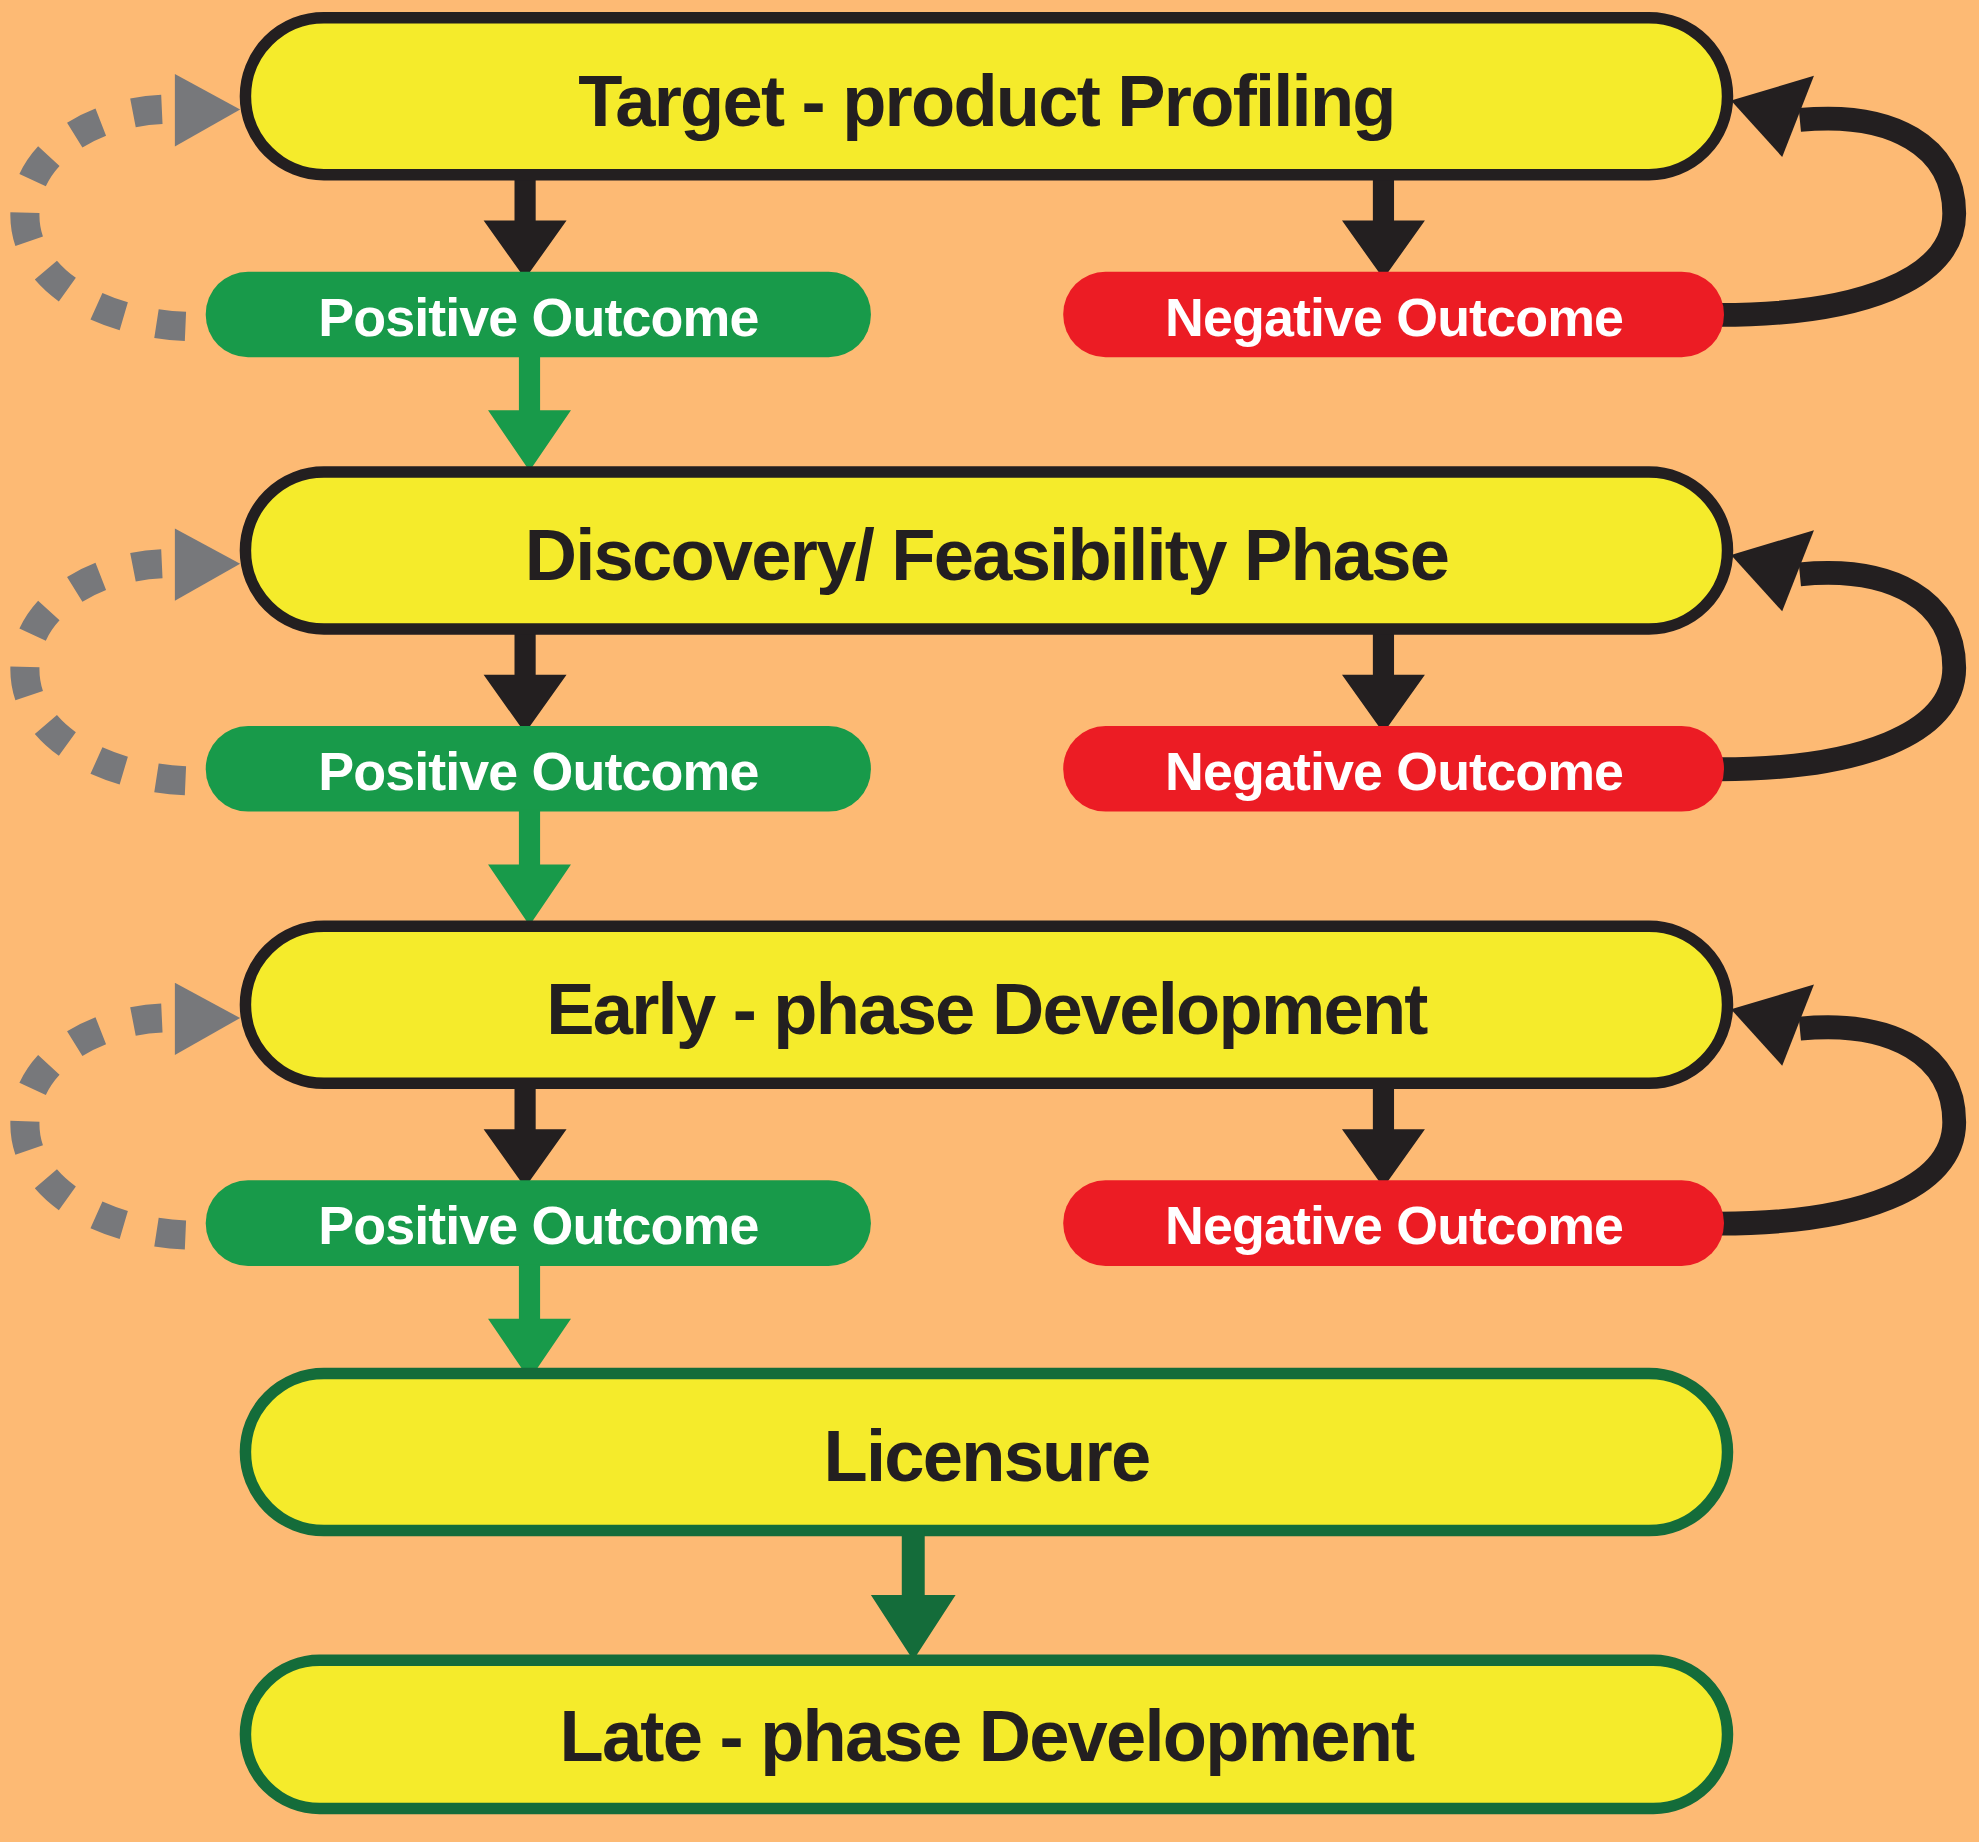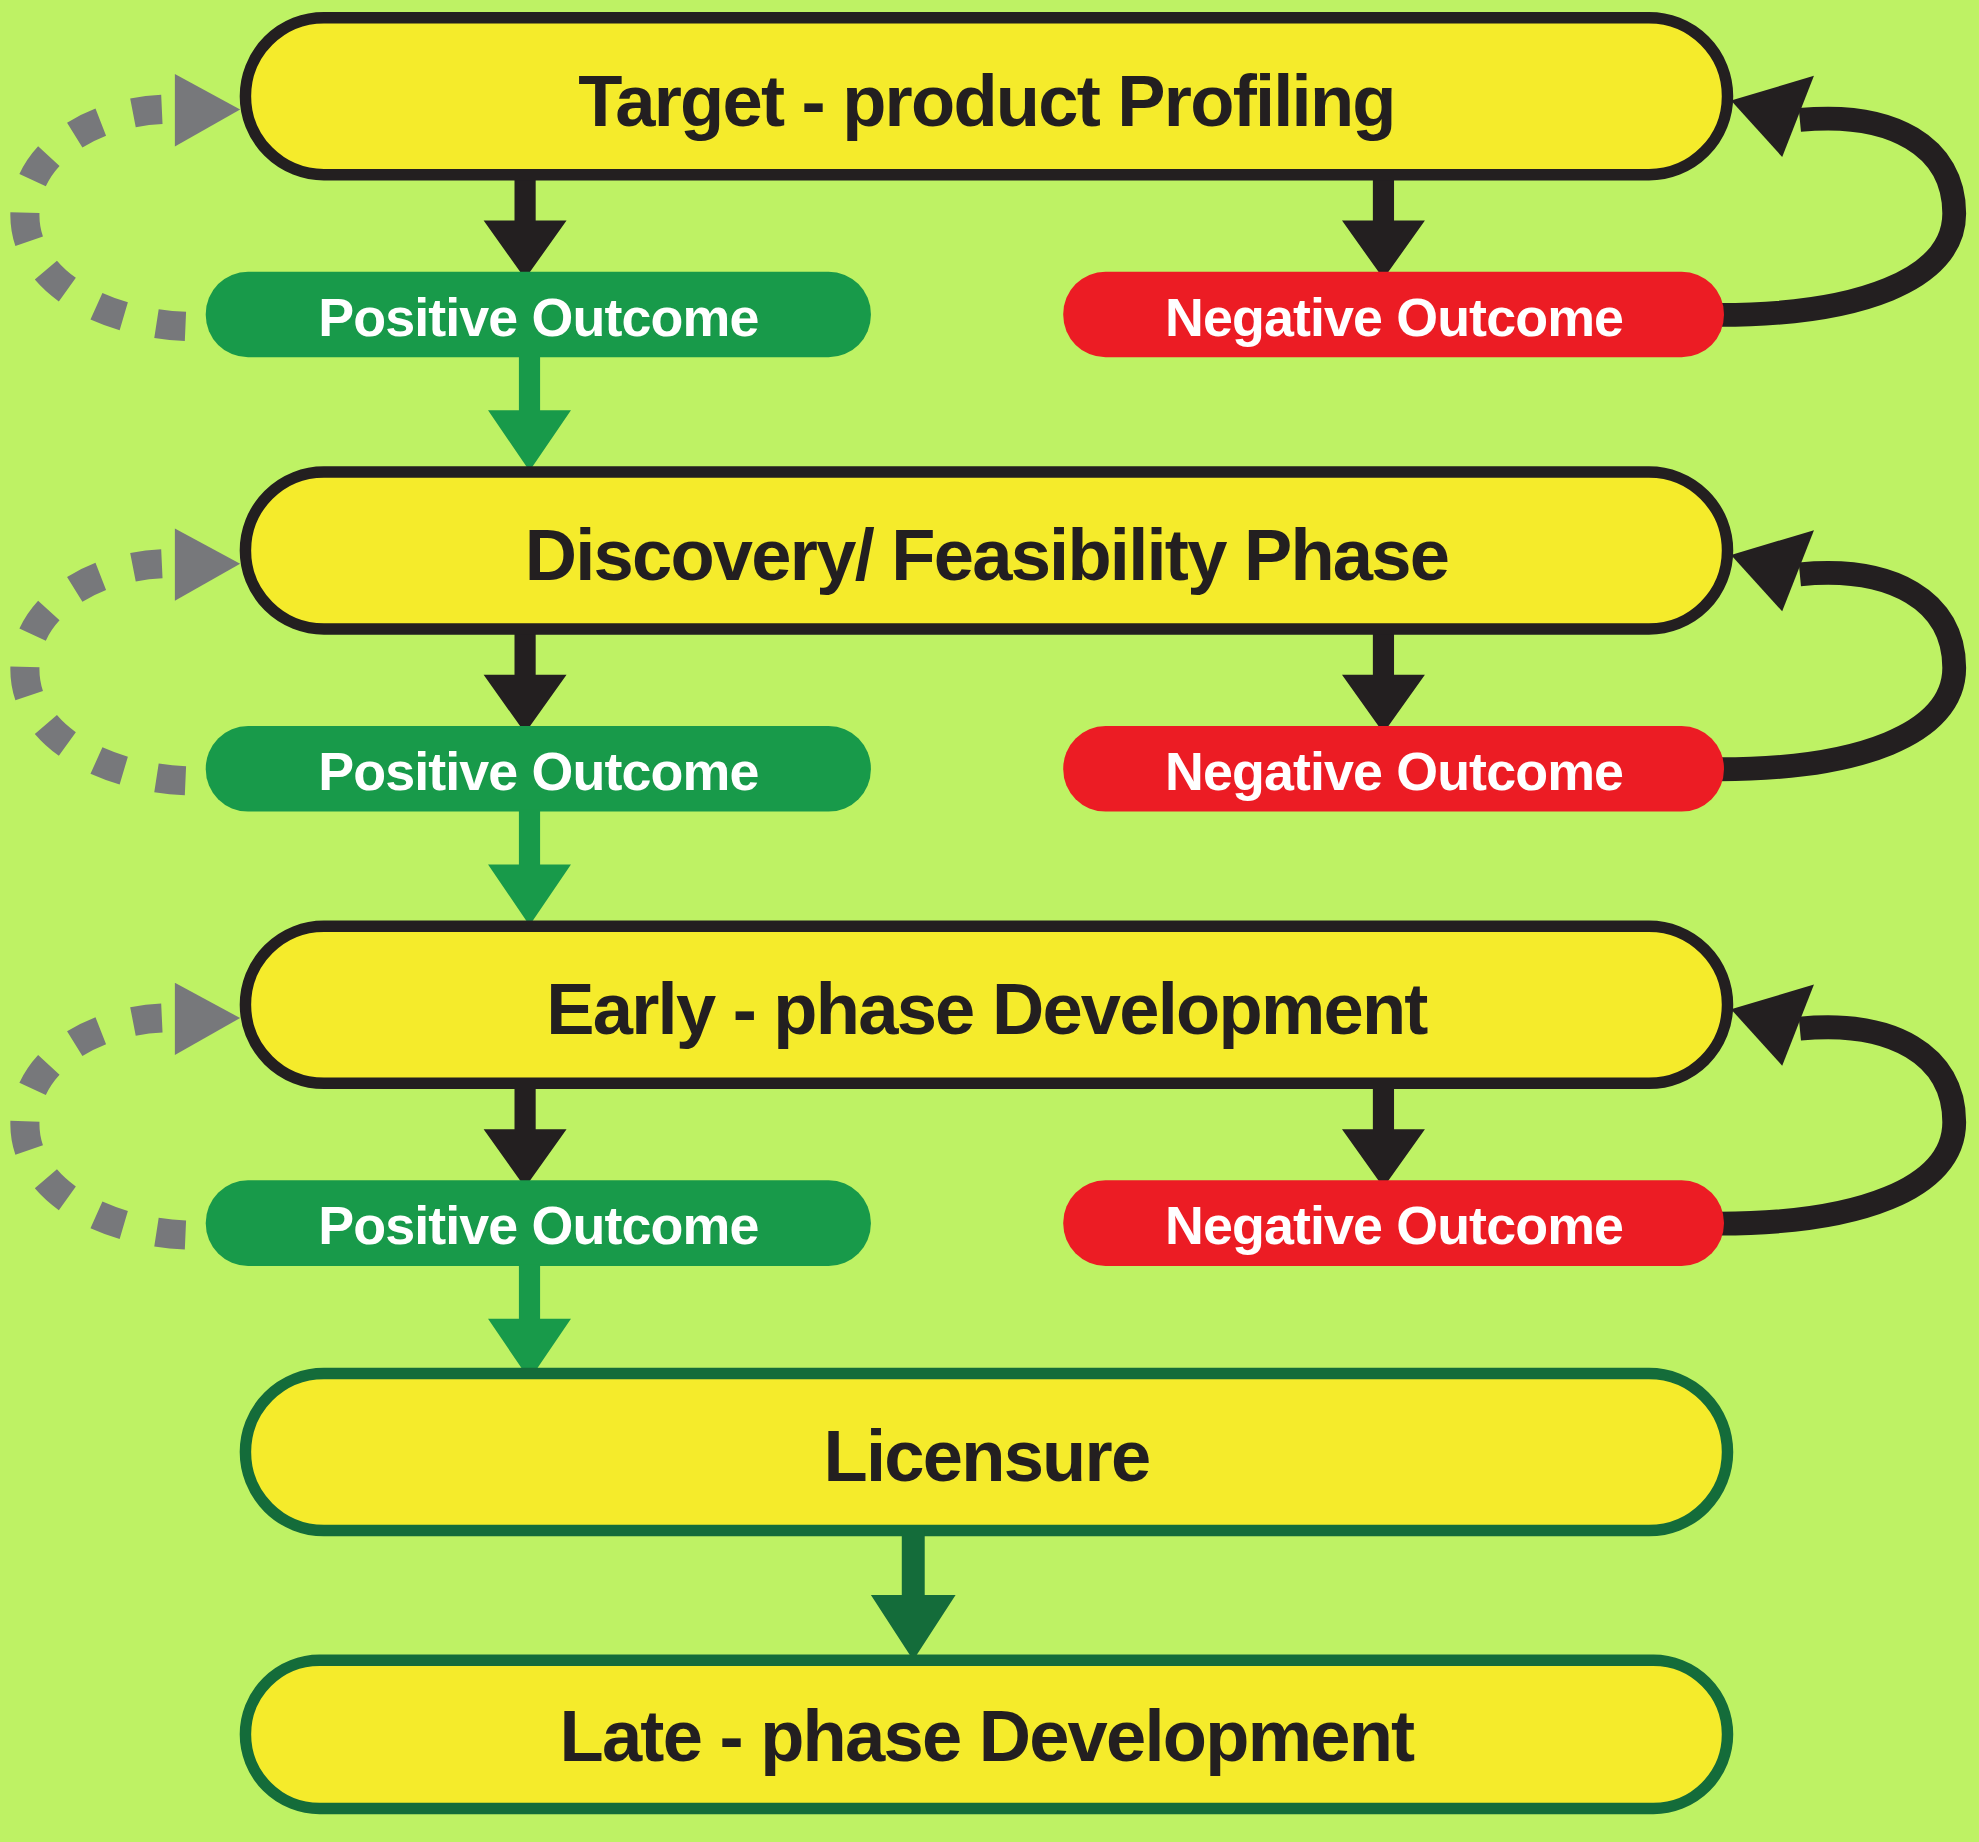--- a/index.html
+++ b/index.html
@@ -3,21 +3,21 @@
 <meta charset="utf-8">
 <style>
   html, body {
     margin: 0;
     padding: 0;
     background: #FFFFFF;
   }
   .canvas {
     width: 1980px;
     height: 1842px;
-    background: #bef264;
+    background: #fdba74;
   }
   svg { display: block; }
 
   .stage-box   { fill: #F5EB2B; stroke: #231F20; stroke-width: 13; }
   .final-box   { fill: #F5EB2B; stroke: #146C3A; stroke-width: 13; }
   .pill-green  { fill: #189A4A; }
   .pill-red    { fill: #EC1C24; }
   .arrow-black { fill: #231F20; }
   .arrow-green { fill: #189A4A; }
   .arrow-dgreen{ fill: #146C3A; }

